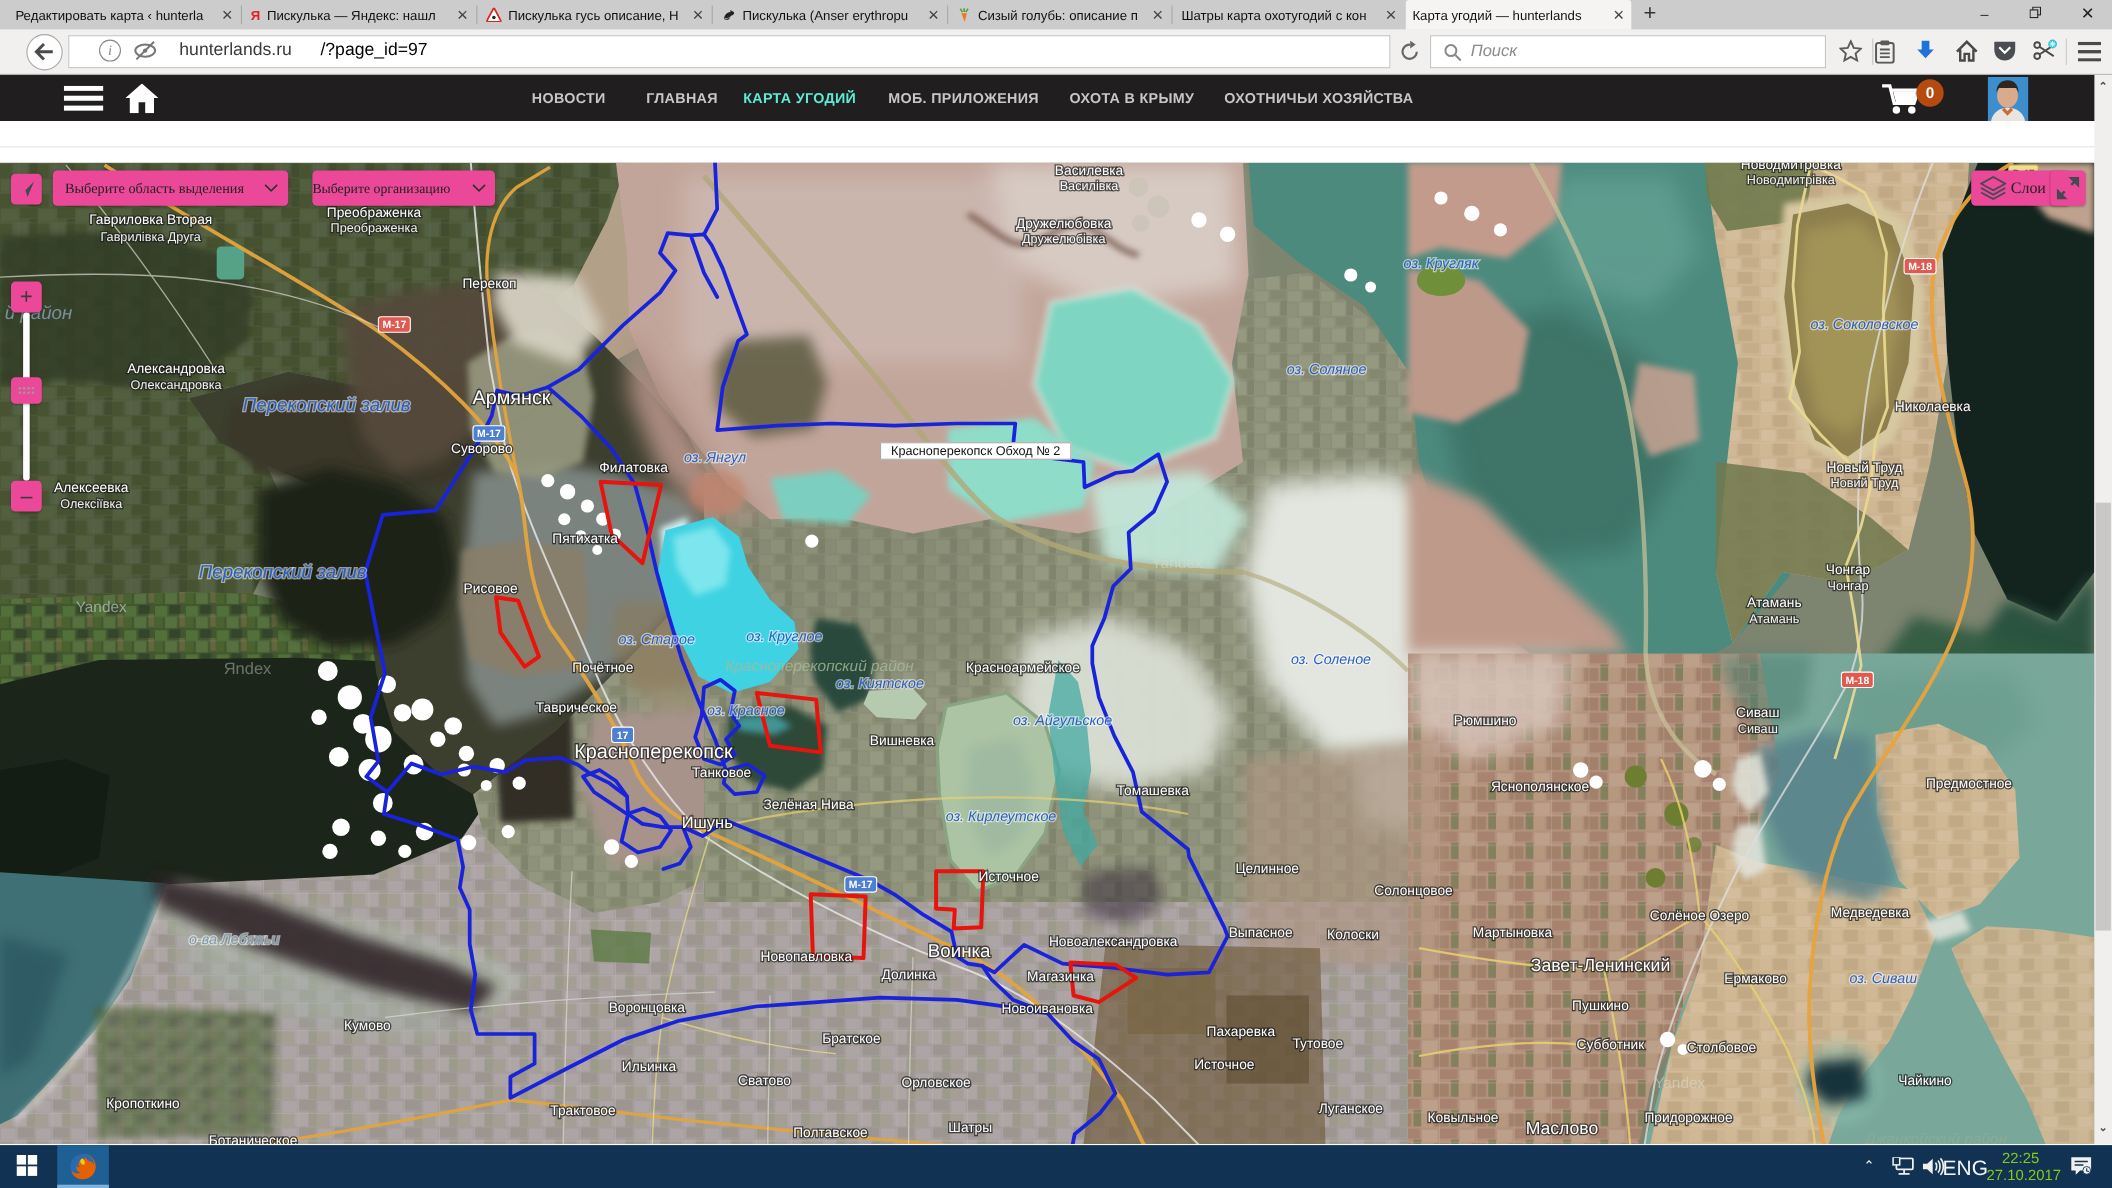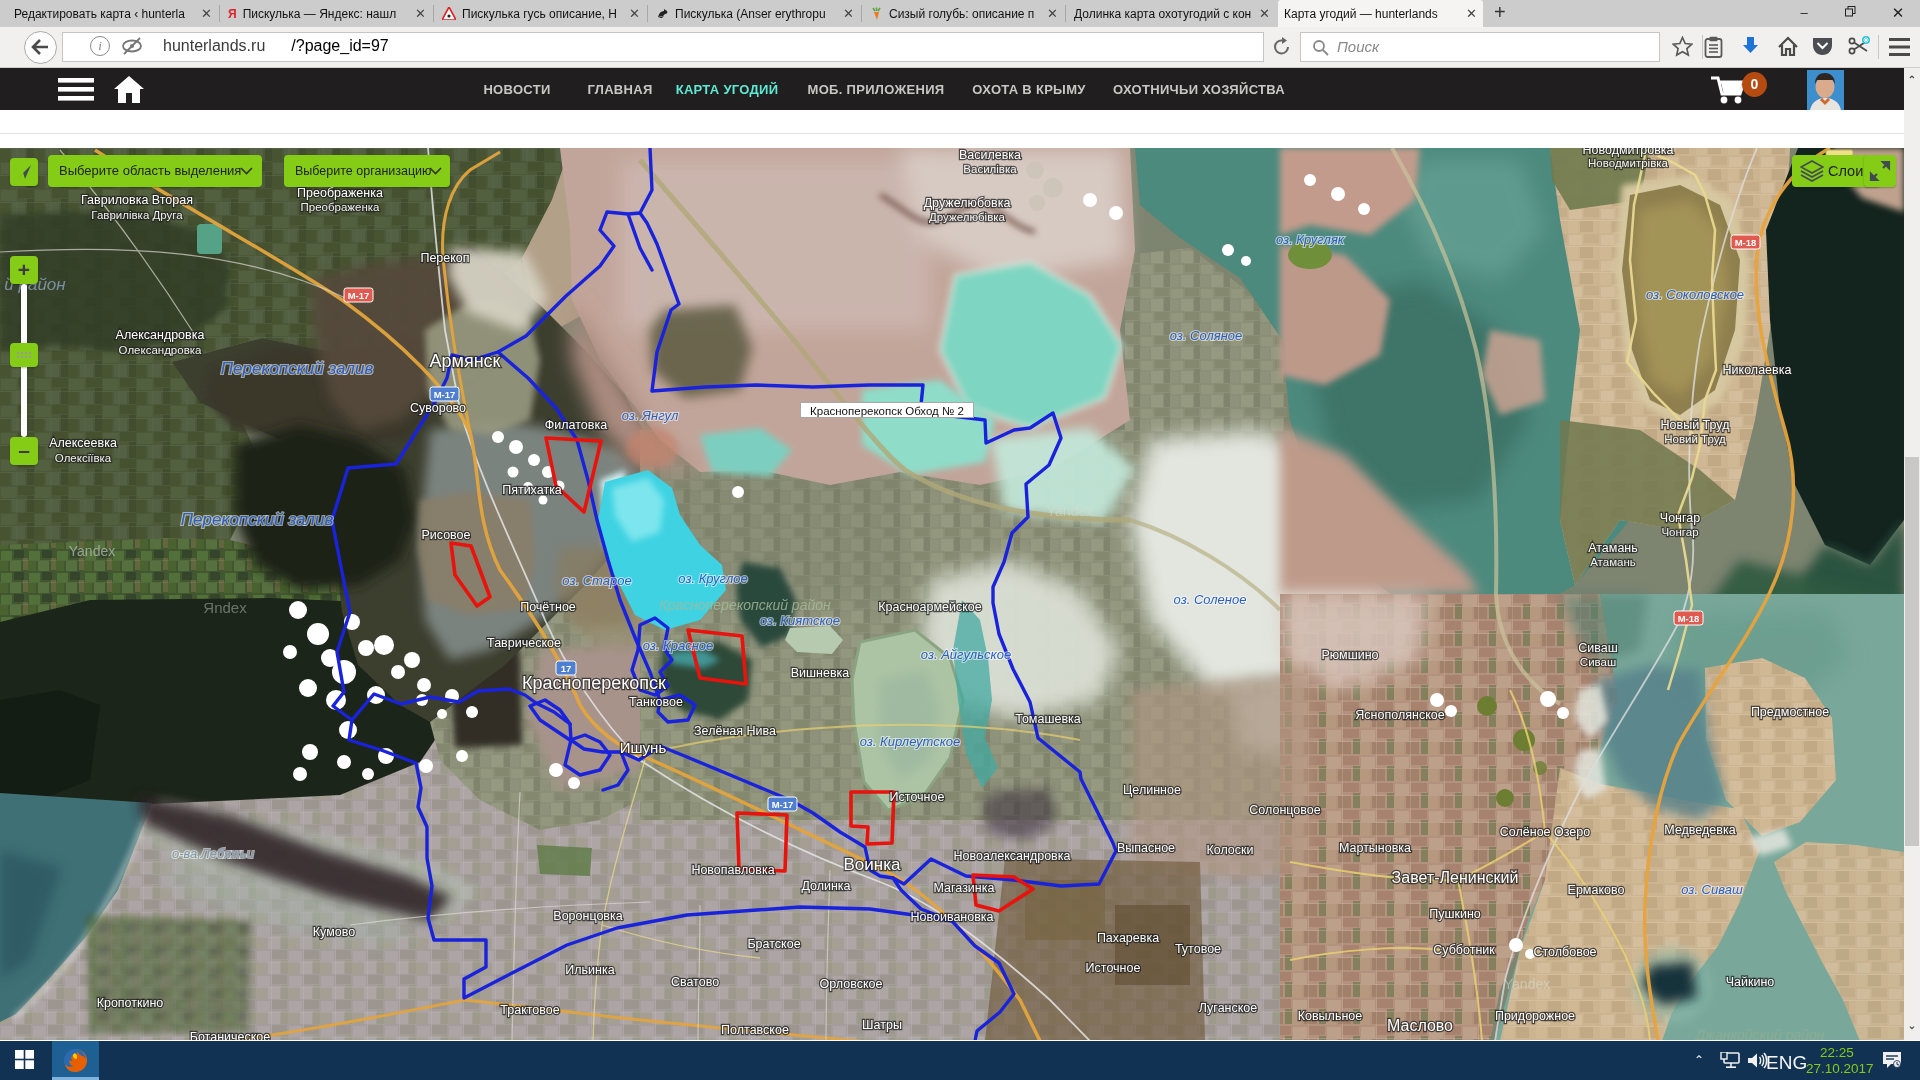--- a/index.html
+++ b/index.html
@@ -12,21 +12,21 @@
 .activetab{background:#f5f4f2;border-radius:3px 3px 0 0;}
 .winbtn{position:absolute;top:0;height:27px;width:34px;color:#222;font-size:13px;text-align:center;line-height:26px;}
 #navrow{position:absolute;left:0;top:27px;width:1920px;height:41px;background:#f1f0ef;border-bottom:1px solid #d0cfce;box-sizing:border-box;}
 .field{position:absolute;background:#fff;border:1px solid #c5c5c5;box-sizing:border-box;}
 #sitenav{position:absolute;left:0;top:68px;width:1920px;height:42px;background:#201e1e;}
 .navitem{position:absolute;top:14px;font-size:13px;font-weight:bold;color:#c9c7c5;letter-spacing:0.3px;white-space:nowrap;transform:translateX(-50%);text-align:right;}
 #gap{position:absolute;left:0;top:110px;width:1920px;height:38px;background:#fff;}
 
 #map{position:absolute;left:0;top:148px;width:1904px;height:892px;background:#8a8a78;}
 
-.mapbtn{position:absolute;background:#84cc16;border-radius:4px;box-shadow:0 1px 2px rgba(0,0,0,.25);font-size:13px;color:#222;}
+.mapbtn{position:absolute;background:#ec4899;border-radius:4px;box-shadow:0 1px 2px rgba(0,0,0,.25);font-size:13px;color:#222;font-family:Liberation Serif, serif;}
 
 #sbar{position:absolute;left:1904px;top:68px;width:16px;height:972px;background:#f0efee;}
 #sthumb{position:absolute;left:1905px;top:457px;width:14px;height:389px;background:#c9c8c6;}
 
 #taskbar{position:absolute;left:0;top:1041px;width:1920px;height:39px;background:#113252;color:#eee;}
 </style></head>
 <body>
 <div id="page">
 
 <div id="tabbar">
@@ -68,21 +68,21 @@
         <svg width="13" height="14" viewBox="0 0 13 14" style="margin-right:6px;">
           <path d="M4 5 L9 5 L7 13 Z" fill="#f07820"></path>
           <path d="M5 4 L3 1 M6.5 4 L6.5 0.5 M8 4 L10 1" stroke="#58a33a" stroke-width="1.5" fill="none"></path>
         </svg>
         <span class="ttl">Сизый голубь: описание п</span>
         <span class="x">✕</span>
       </div>
 <div class="tabsep" style="left:1065px;"></div>
 
 <div class="tab" style="left:1068px;width:208px;">
-        <span class="ttl">Долинка карта охотугодий с кон</span>
+        <span class="ttl">Шатры карта охотугодий с кон</span>
         <span class="x">✕</span>
       </div>
 
 <div class="tab activetab" style="left:1278px;width:205px;">
         <span class="ttl">Карта угодий — hunterlands</span>
         <span class="x" style="margin-left:20px;">✕</span>
       </div>
 
 <div style="position:absolute;left:1494px;top:1px;font-size:20px;color:#333;">+</div>
 
@@ -714,21 +714,21 @@
 <div class="mapbtn" style="left:10px;top:158px;width:28px;height:28px;">
 <svg width="28" height="28" viewBox="0 0 28 28">
         <path d="M7 21 L21 7 L15 21 L13.2 14.8 Z" fill="#424a52"></path>
       </svg></div>
 
 <div class="mapbtn" style="left:48px;top:155px;width:214px;height:32px;line-height:32px;padding-left:11px;box-sizing:border-box;">Выберите область выделения
 <svg style="position:absolute;right:9px;top:12px;" width="13" height="8" viewBox="0 0 13 8">
         <path d="M1 1 L6.5 6.5 L12 1" stroke="#333" stroke-width="1.6" fill="none"></path>
       </svg></div>
 
-<div class="mapbtn" style="left:284px;top:155px;width:166px;height:32px;line-height:32px;padding-left:11px;box-sizing:border-box;font-size:12.5px;">Выберите организацию
+<div class="mapbtn" style="left:284px;top:155px;width:166px;height:32px;line-height:32px;box-sizing:border-box;font-size:12.5px;">Выберите организацию
 <svg style="position:absolute;right:8px;top:12px;" width="13" height="8" viewBox="0 0 13 8">
         <path d="M1 1 L6.5 6.5 L12 1" stroke="#333" stroke-width="1.6" fill="none"></path>
       </svg></div>
 
 <div class="mapbtn" style="left:1768px;top:155px;width:89px;height:32px;box-sizing:border-box;margin-left:24px;">
 <svg style="position:absolute;left:8px;top:5px;" width="24" height="22" viewBox="0 0 24 22">
         <path d="M12 1 L23 7 L12 13 L1 7 Z" fill="none" stroke="#424a52" stroke-width="1.6"></path>
         <path d="M1 11 L12 17 L23 11" fill="none" stroke="#424a52" stroke-width="1.6"></path>
         <path d="M1 15 L12 21 L23 15" fill="none" stroke="#424a52" stroke-width="1.6"></path>
       </svg>

